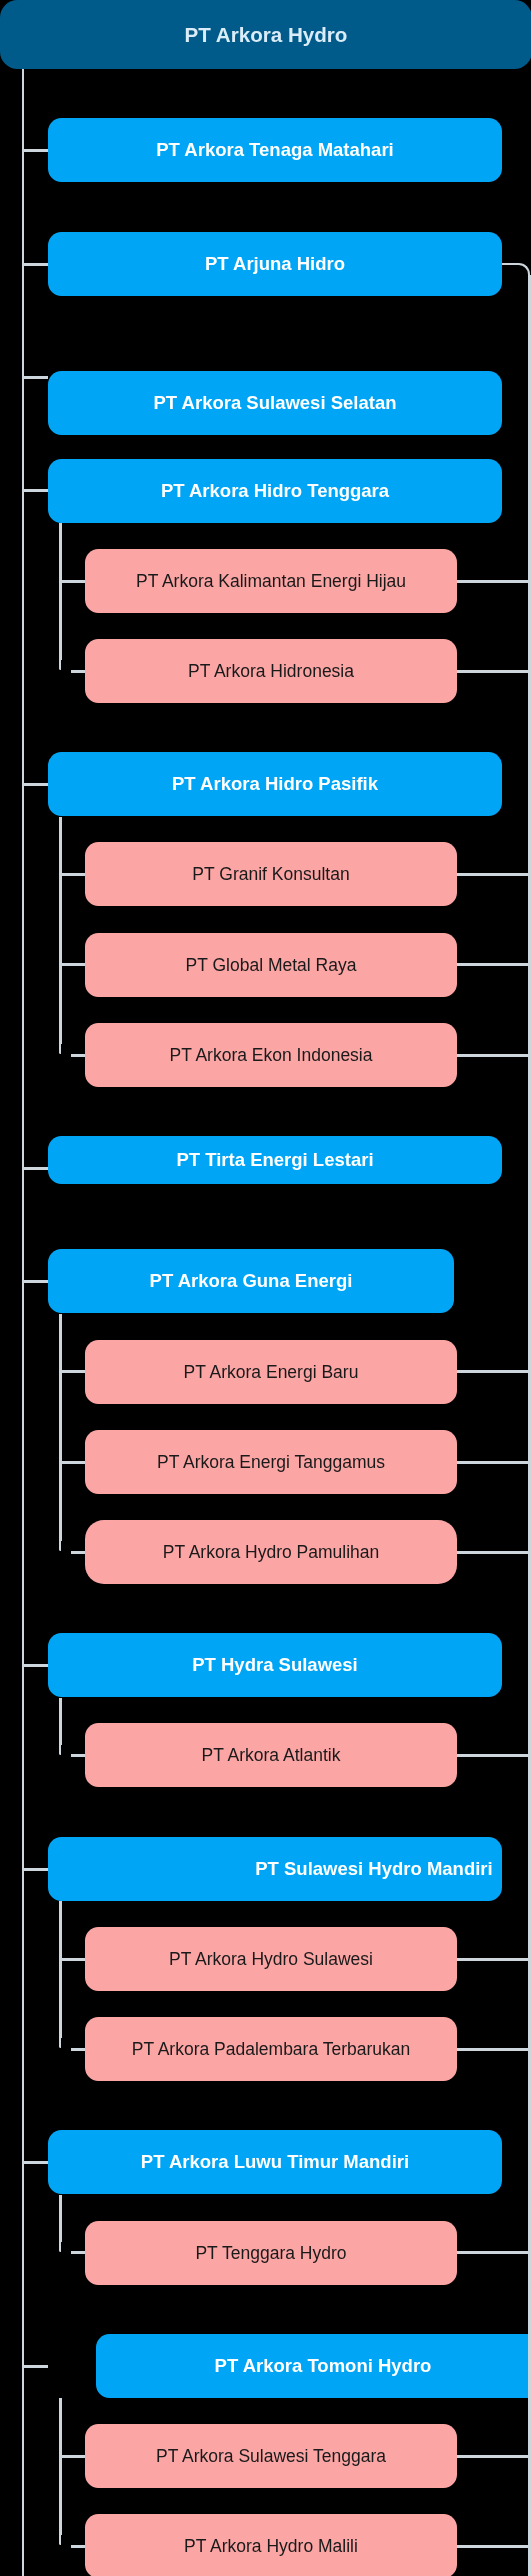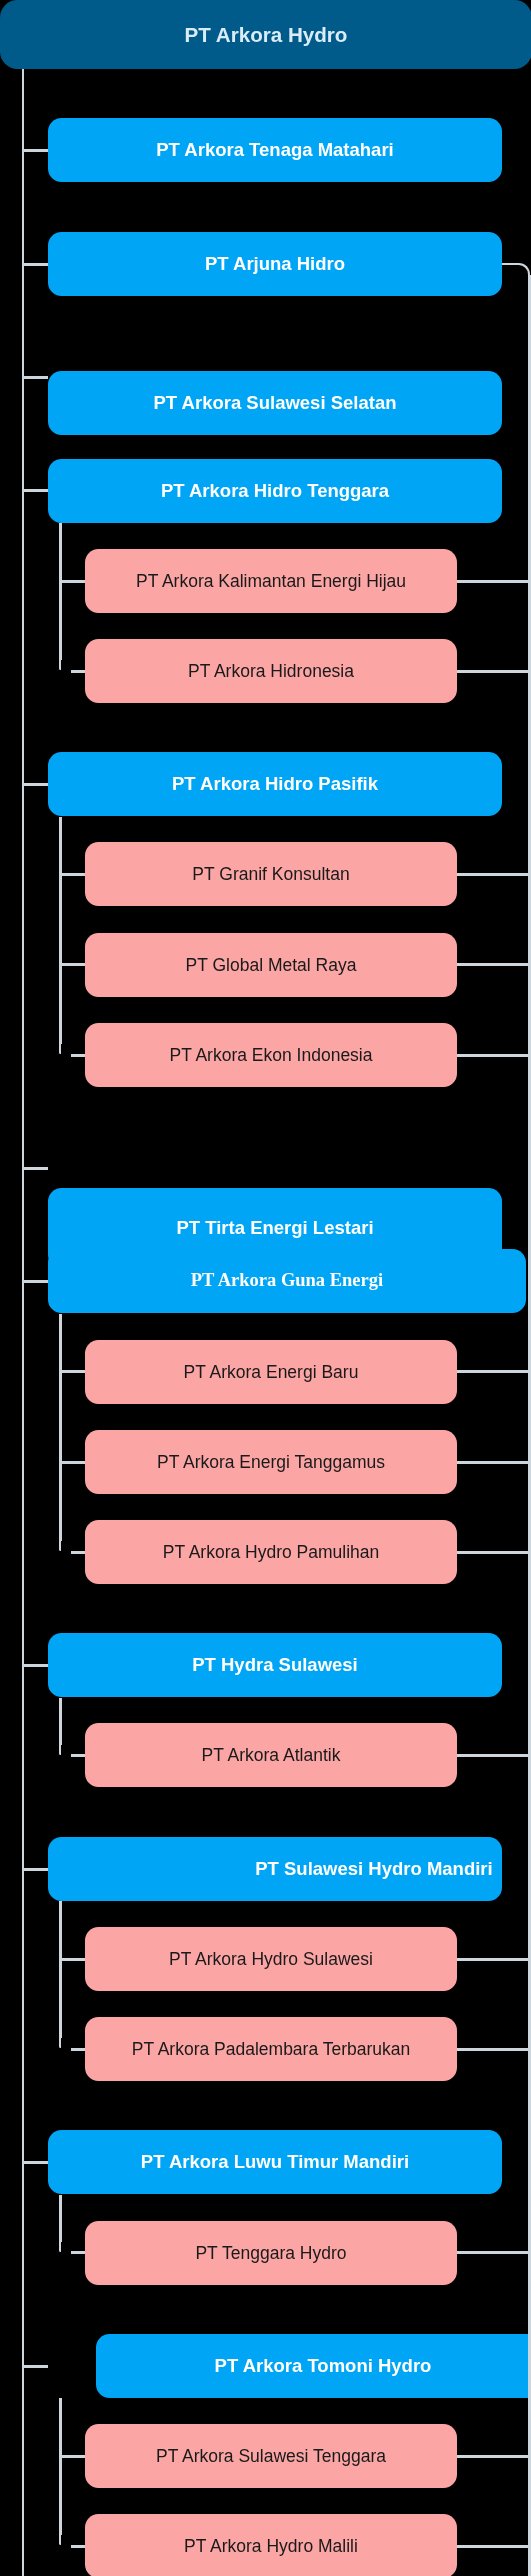--- a/index.html
+++ b/index.html
@@ -132,39 +132,39 @@
     </div>
     <div class="stub" style="left: 59px; top: 963px; width: 26px;"></div>
     <div class="edge-stub" style="left: 457px; top: 963px; width: 73px;"></div>
     <div class="node lvl3" style="left: 85px; top: 1023px; width: 372px; height: 64px;">
       <span class="node-label">PT Arkora Ekon Indonesia</span>
     </div>
     <div class="edge-stub" style="left: 457px; top: 1054px; width: 73px;"></div>
     <div class="rail" style="left: 59px; top: 817px; height: 227px;"></div>
     <div class="elbow" style="left: 59px; top: 1041px; height: 11.3px;"></div>
     <div class="elbow-tail" style="left: 71px; top: 1054px; width: 14.4px;"></div>
-    <div class="node lvl2" style="left: 48px; top: 1188px; width: 454px; height: 80px;">
+    <div class="node lvl2" style="left: 48px; top: 1136px; width: 454px; height: 48px;">
       <span class="node-label">PT Tirta Energi Lestari</span>
     </div>
     <div class="stub" style="left: 21.6px; top: 1167px; width: 26px;"></div>
-    <div class="node lvl2" style="left: 48px; top: 1249px; width: 478px; height: 64px; font-family: Liberation Serif, serif;">
+    <div class="node lvl2" style="left: 48px; top: 1249px; width: 406px; height: 64px;">
       <span class="node-label">PT Arkora Guna Energi</span>
     </div>
     <div class="stub" style="left: 21.6px; top: 1280px; width: 26px;"></div>
     <div class="node lvl3" style="left: 85px; top: 1340px; width: 372px; height: 64px; align-items: center;">
       <span class="node-label">PT Arkora Energi Baru</span>
     </div>
     <div class="stub" style="left: 59px; top: 1370px; width: 26px;"></div>
     <div class="edge-stub" style="left: 457px; top: 1370px; width: 73px;"></div>
     <div class="node lvl3" style="left: 85px; top: 1430px; width: 372px; height: 64px;">
       <span class="node-label">PT Arkora Energi Tanggamus</span>
     </div>
     <div class="stub" style="left: 59px; top: 1461px; width: 26px;"></div>
     <div class="edge-stub" style="left: 457px; top: 1461px; width: 73px;"></div>
-    <div class="node lvl3" style="left: 85px; top: 1520px; width: 372px; height: 64px;">
+    <div class="node lvl3" style="left: 85px; top: 1520px; width: 372px; height: 64px; border-radius: 19px;">
       <span class="node-label">PT Arkora Hydro Pamulihan</span>
     </div>
     <div class="edge-stub" style="left: 457px; top: 1551px; width: 73px;"></div>
     <div class="rail" style="left: 59px; top: 1314px; height: 227px;"></div>
     <div class="elbow" style="left: 59px; top: 1538px; height: 11.3px;"></div>
     <div class="elbow-tail" style="left: 71px; top: 1551px; width: 14.4px;"></div>
     <div class="node lvl2" style="left: 48px; top: 1633px; width: 454px; height: 64px;">
       <span class="node-label">PT Hydra Sulawesi</span>
     </div>
     <div class="stub" style="left: 21.6px; top: 1664px; width: 26px;"></div>

